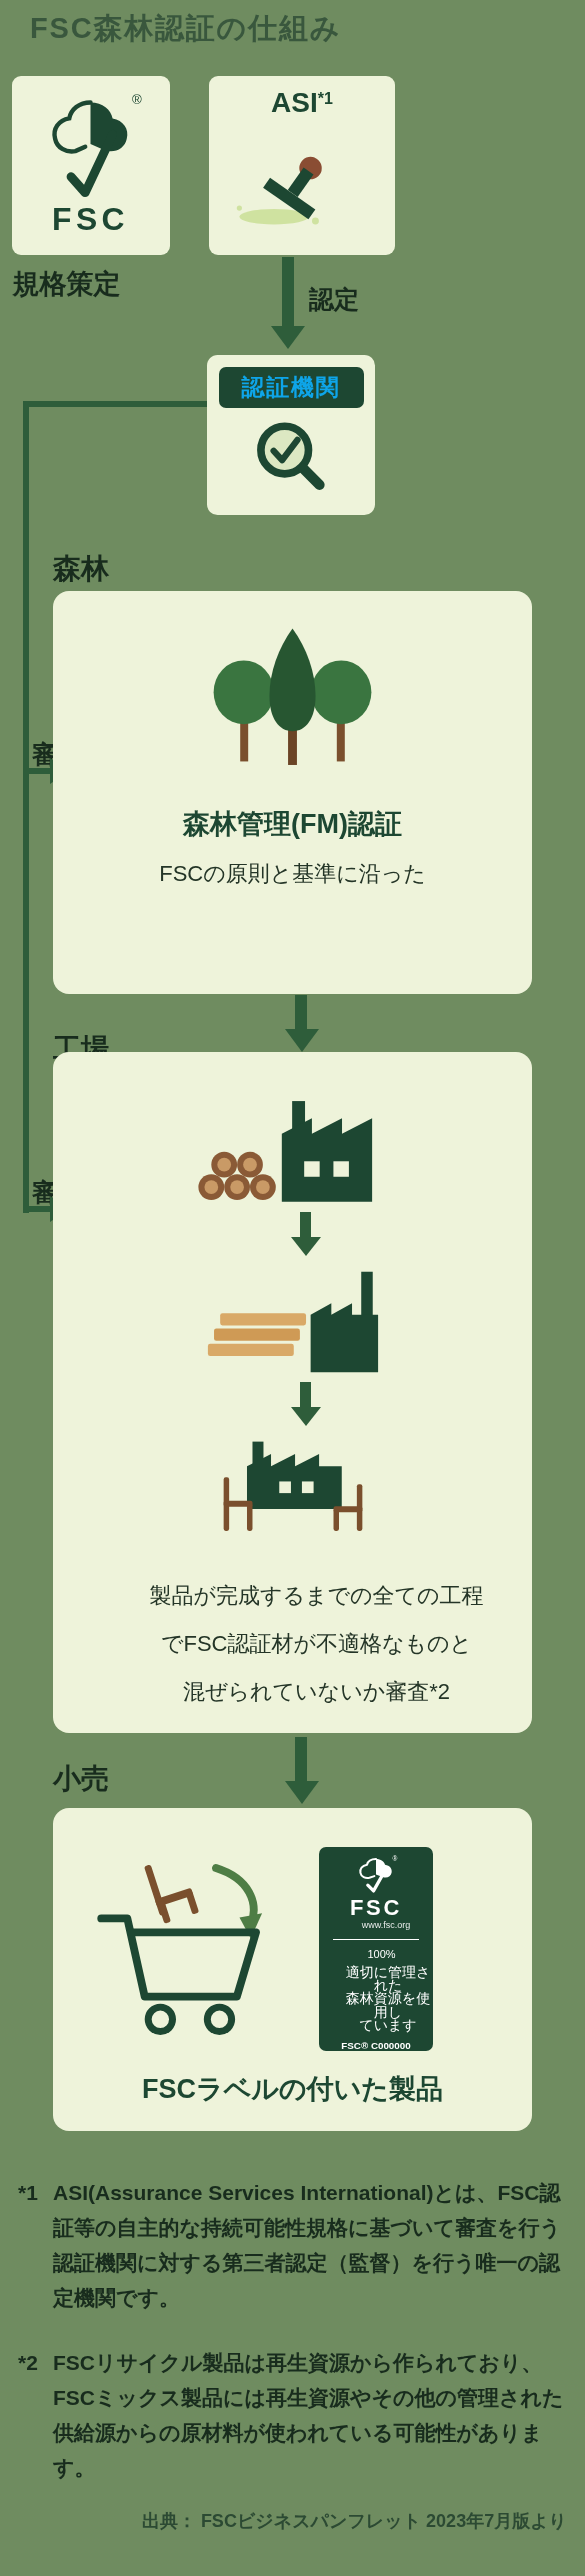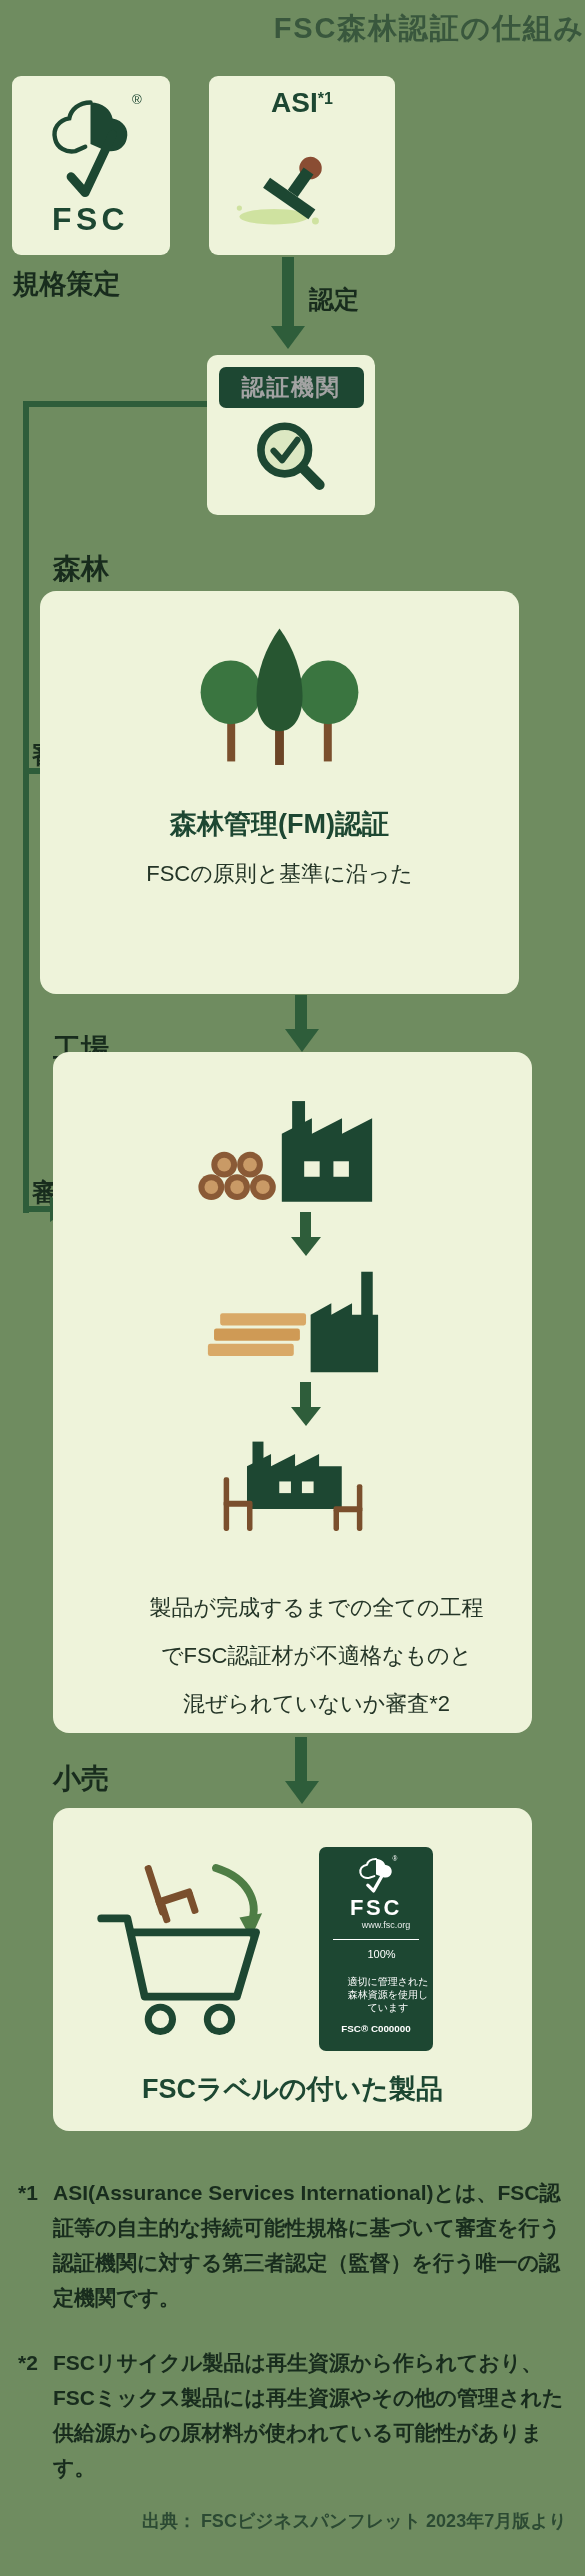--- a/index.html
+++ b/index.html
@@ -1,47 +1,47 @@
 <!DOCTYPE html>
 <html style="font-size:14px"><head>
 <meta charset="utf-8">
 <style>
   *{margin:0;padding:0;box-sizing:border-box;}
   html,body{background:#6f8c60;}
   .canvas{position:relative;width:585px;height:2576px;background:#6f8c60;
           font-family:"Liberation Sans","DejaVu Sans",sans-serif;overflow:hidden;}
-  .ttl{position:absolute;left:0;top:9px;width:100%;text-align:right;
-       font-size:29px;font-weight:700;color:#39573d;letter-spacing:1.8px;}
+  .ttl{position:absolute;left:0;top:9px;width:100%;text-align:left;
+       font-size:29px;font-weight:700;color:#39573d;letter-spacing:1.8px;padding-left:30px;}
   .panel{position:absolute;background:#eef3da;}
   .tag{position:absolute;font-size:28px;font-weight:700;color:#182c1d;}
   .sidelabel{position:absolute;font-size:25px;font-weight:700;color:#182c1d;margin-top:12px;}
   .heading{position:absolute;left:0;width:100%;text-align:center;
            font-size:27px;font-weight:700;color:#1d4732;}
   .bodytext{position:absolute;left:0;width:100%;text-align:center;
             font-size:22px;line-height:48px;color:#243527;font-weight:500;}
   .shaft{position:absolute;background:#2e5d3a;}
   .ah-down{position:absolute;width:0;height:0;border-left:17px solid transparent;
            border-right:17px solid transparent;border-top:23px solid #2e5d3a;}
   .ah-down-sm{position:absolute;width:0;height:0;border-left:15px solid transparent;
            border-right:15px solid transparent;border-top:19.5px solid #2e5d3a;}
   .ah-right{position:absolute;width:0;height:0;border-top:13.3px solid transparent;
            border-bottom:13.3px solid transparent;border-left:19.5px solid #2e5d3a;}
   .asi-title{position:absolute;left:0;top:10.6px;width:100%;text-align:center;
              font-size:28px;font-weight:700;color:#1d4732;}
   .sup{font-size:16px;vertical-align:8px;font-weight:700;}
   .band{position:absolute;left:11.5px;top:11.5px;width:145px;height:41px;background:#1d4732;
-        border-radius:7px;color:#a3a3a3;font-size:23px;font-weight:700;
+        border-radius:7px;color:#0ea5e9;font-size:23px;font-weight:700;
         text-align:center;line-height:41px;letter-spacing:1.8px;}
   .fsclabel{position:absolute;left:266px;top:39px;width:114px;height:204px;background:#1d4732;
             border-radius:7px;color:#ffffff;text-align:center;padding-top:7px;}
   .fsclabel .brand{font-size:22px;font-weight:700;letter-spacing:2.7px;line-height:25px;}
   .fsclabel .url{font-size:9px;line-height:11.5px;opacity:.9;padding-left:20px;}
   .fsclabel .rule{border-top:0.9px solid #ffffff;margin:7px 14px 5.3px 14px;}
   .fsclabel .pct{font-size:11px;font-weight:400;line-height:18px;margin-left:11px;}
-  .fsclabel .claim{font-size:10px;line-height:13.3px;margin-top:12px;padding-left:24px;}
+  .fsclabel .claim{font-size:14px;line-height:13.3px;margin-top:3px;padding-left:24px;}
   .fsclabel .lic{font-size:9.8px;font-weight:700;margin-top:8px;}
   .notes{position:absolute;left:18px;top:2175px;width:552px;color:#182c1d;}
   .note{display:flex;font-size:21px;line-height:35px;font-weight:700;}
   .note+.note{margin-top:30px;}
   .note .mk{width:35px;flex:none;}
   .note .tx{flex:1;}
   .source{position:absolute;right:18px;top:2509px;font-size:18px;
           font-weight:700;color:#2c4a33;}
 </style>
 </head>
@@ -96,21 +96,21 @@
 
   <div class="sidelabel" style="left:32px;top:726px;">審査</div>
   <div class="shaft" style="left:23px;top:768px;width:27px;height:6.2px;"></div>
   <div class="ah-right" style="left:50px;top:758px;"></div>
 
   <div class="sidelabel" style="left:32px;top:1164px;">審査</div>
   <div class="shaft" style="left:23px;top:1206px;width:27px;height:6.2px;"></div>
   <div class="ah-right" style="left:50px;top:1196px;"></div>
 
   <div class="tag" style="left:53px;top:550px;">森林</div>
-  <div class="panel" style="left:40px;top:591px;width:479px;height:403px;border-radius:16px;">
+  <div class="panel" style="left:53px;top:591px;width:479px;height:403px;border-radius:16px;">
     <svg viewBox="0 0 220 170" style="position:absolute;left:142px;top:32px;width:195px;height:151px;">
       <rect x="51" y="100" width="9" height="56" fill="#7a4f2d"></rect>
       <rect x="160" y="100" width="9" height="56" fill="#7a4f2d"></rect>
       <rect x="105" y="112" width="10" height="48" fill="#6b4426"></rect>
       <ellipse cx="55" cy="78" rx="34" ry="36" fill="#3a7540"></ellipse>
       <ellipse cx="165" cy="78" rx="34" ry="36" fill="#3a7540"></ellipse>
       <path d="M110 6 C94 28 84 56 84 82 C84 108 95 122 110 122 C125 122 136 108 136 82 C136 56 126 28 110 6 Z" fill="#275631"></path>
     </svg>
     <div class="heading" style="top:215px;">森林管理(FM)認証</div>
     <div class="bodytext" style="top:259px;">
@@ -163,21 +163,21 @@
       <g fill="#7a4f2d">
         <rect x="24" y="66" width="8" height="78" rx="3"></rect>
         <rect x="24" y="100" width="42" height="9" rx="3"></rect>
         <rect x="58" y="104" width="8" height="40" rx="3"></rect>
         <rect x="218" y="76" width="8" height="68" rx="3"></rect>
         <rect x="184" y="108" width="42" height="9" rx="3"></rect>
         <rect x="184" y="112" width="8" height="32" rx="3"></rect>
       </g>
     </svg>
 
-    <div class="bodytext" style="top:532px;padding-left:48px;">
+    <div class="bodytext" style="top:520px;padding-left:48px;">
       <div>製品が完成するまでの全ての工程</div>
       <div>でFSC認証材が不適格なものと</div>
       <div>混ぜられていないか審査*2</div>
     </div>
   </div>
 
   <div class="shaft" style="left:295px;top:1737px;width:12.4px;height:44px;"></div>
   <div class="ah-down" style="left:285px;top:1781px;"></div>
 
   <div class="tag" style="left:53px;top:1760px;">小売</div>

